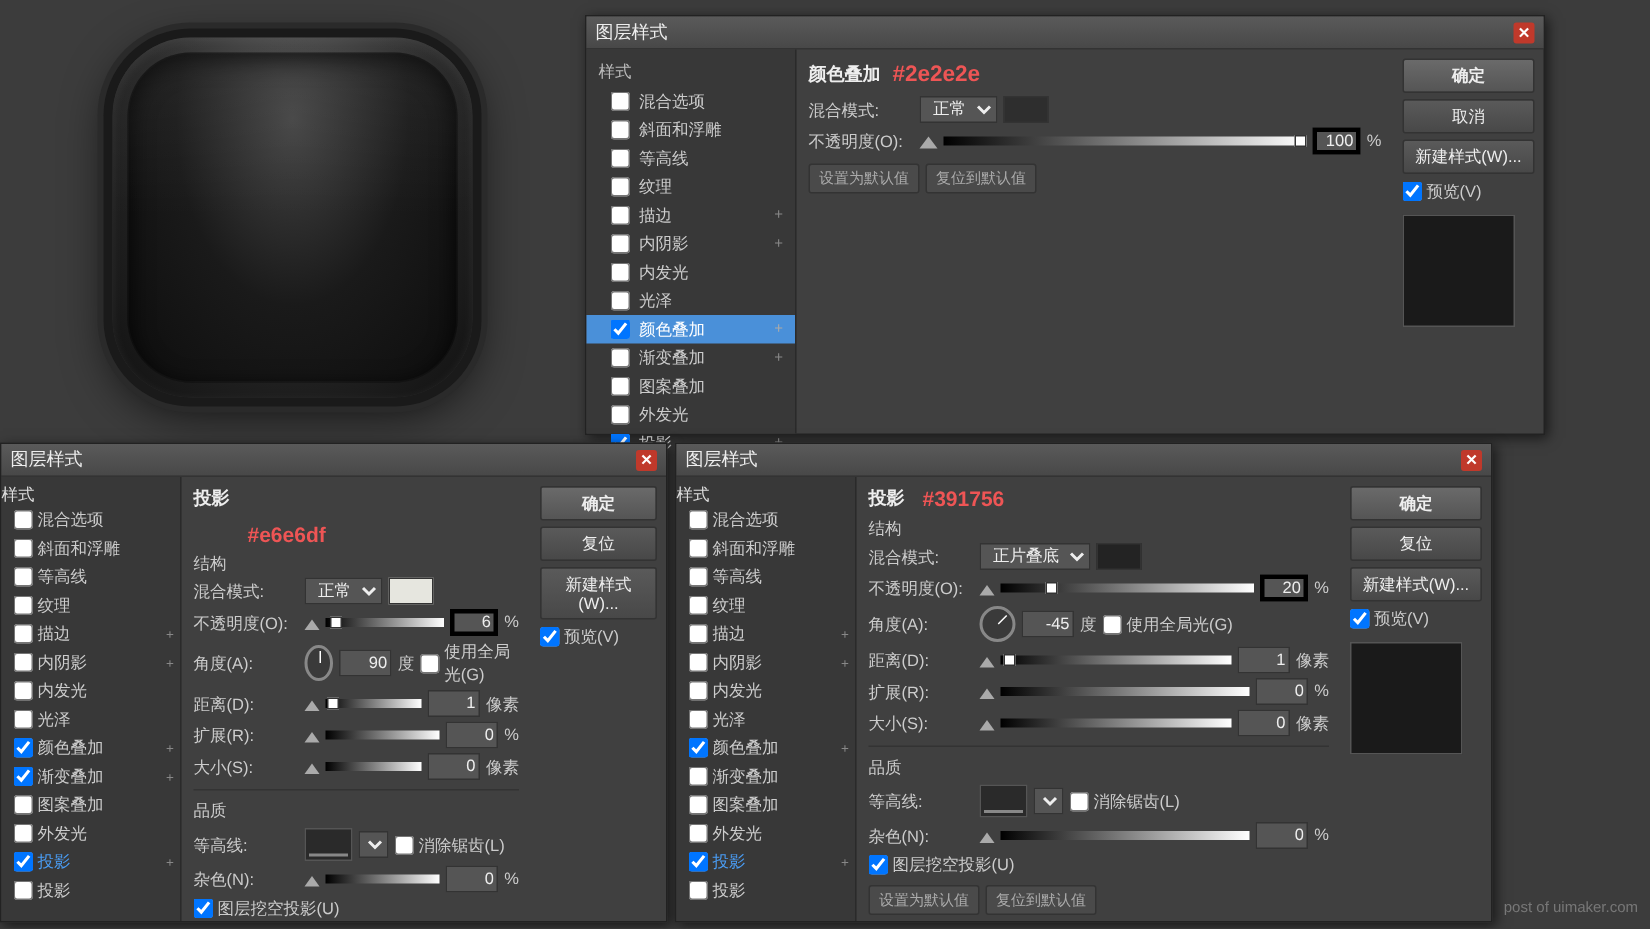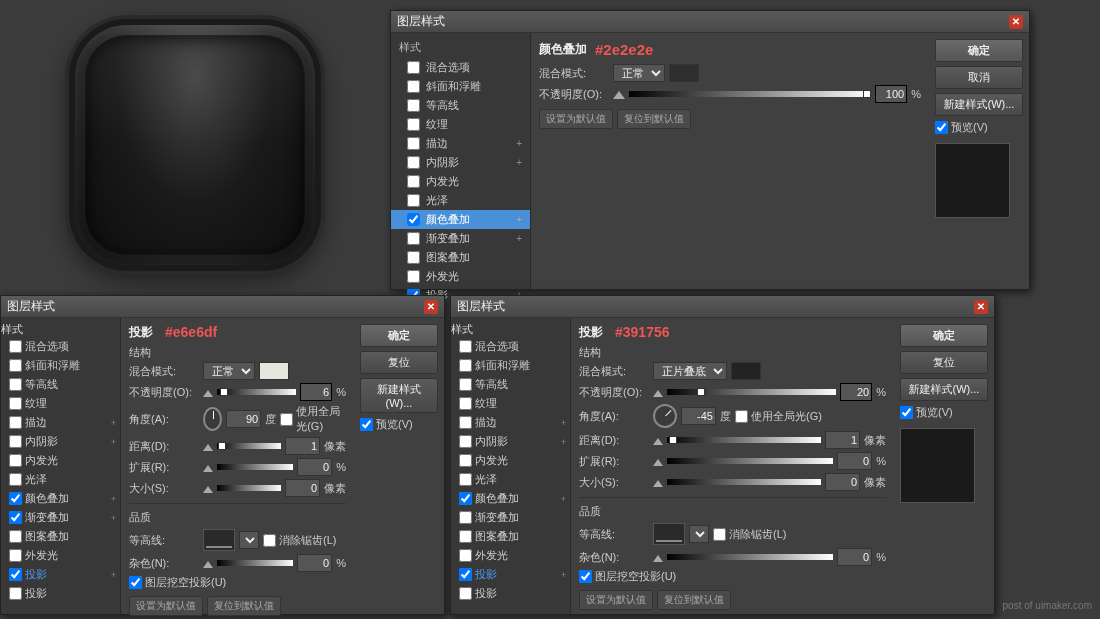--- a/index.html
+++ b/index.html
@@ -176,21 +176,21 @@
       position: absolute;
       width: 8px;
       height: 8px;
       background: #fff;
       border: 1px solid #333;
       top: -1px;
     }
     .percent-input {
       width: 32px;
       background: #555;
-      border: 1px solid #000000;
+      border: 3px solid #000000;
       color: #eee;
       font-size: 11px;
       padding: 1px 2px;
       height: 18px;
       text-align: right;
     }
     .color-preview-large {
       width: 80px;
       height: 80px;
       background: #1a1a1a;
@@ -523,21 +523,21 @@
         <input type="checkbox" style="">
         <span>投影</span>
       </div>
     </div>
 
     <div class="shadow-section">
       <div style="display:flex; gap:12px; align-items:flex-start;">
         <div>
           <span style="font-size:12px;font-weight:bold;color:#eee;">投影</span>
         </div>
-        <span class="hex-label" style="color:#e55; font-size:14px;">#e6e6df</span>
+        <span class="hex-label" style="color:#e55; font-size:14px;margin-top:24px;">#e6e6df</span>
       </div>
       <div style="font-size:11px;color:#ccc;margin:4px 0 2px;">结构</div>
 
       <div class="form-row">
         <span class="form-label">混合模式:</span>
         <select class="dropdown-select">
           <option>正常</option>
         </select>
         <span class="color-swatch" style="background:#e6e6df;"></span>
       </div>

